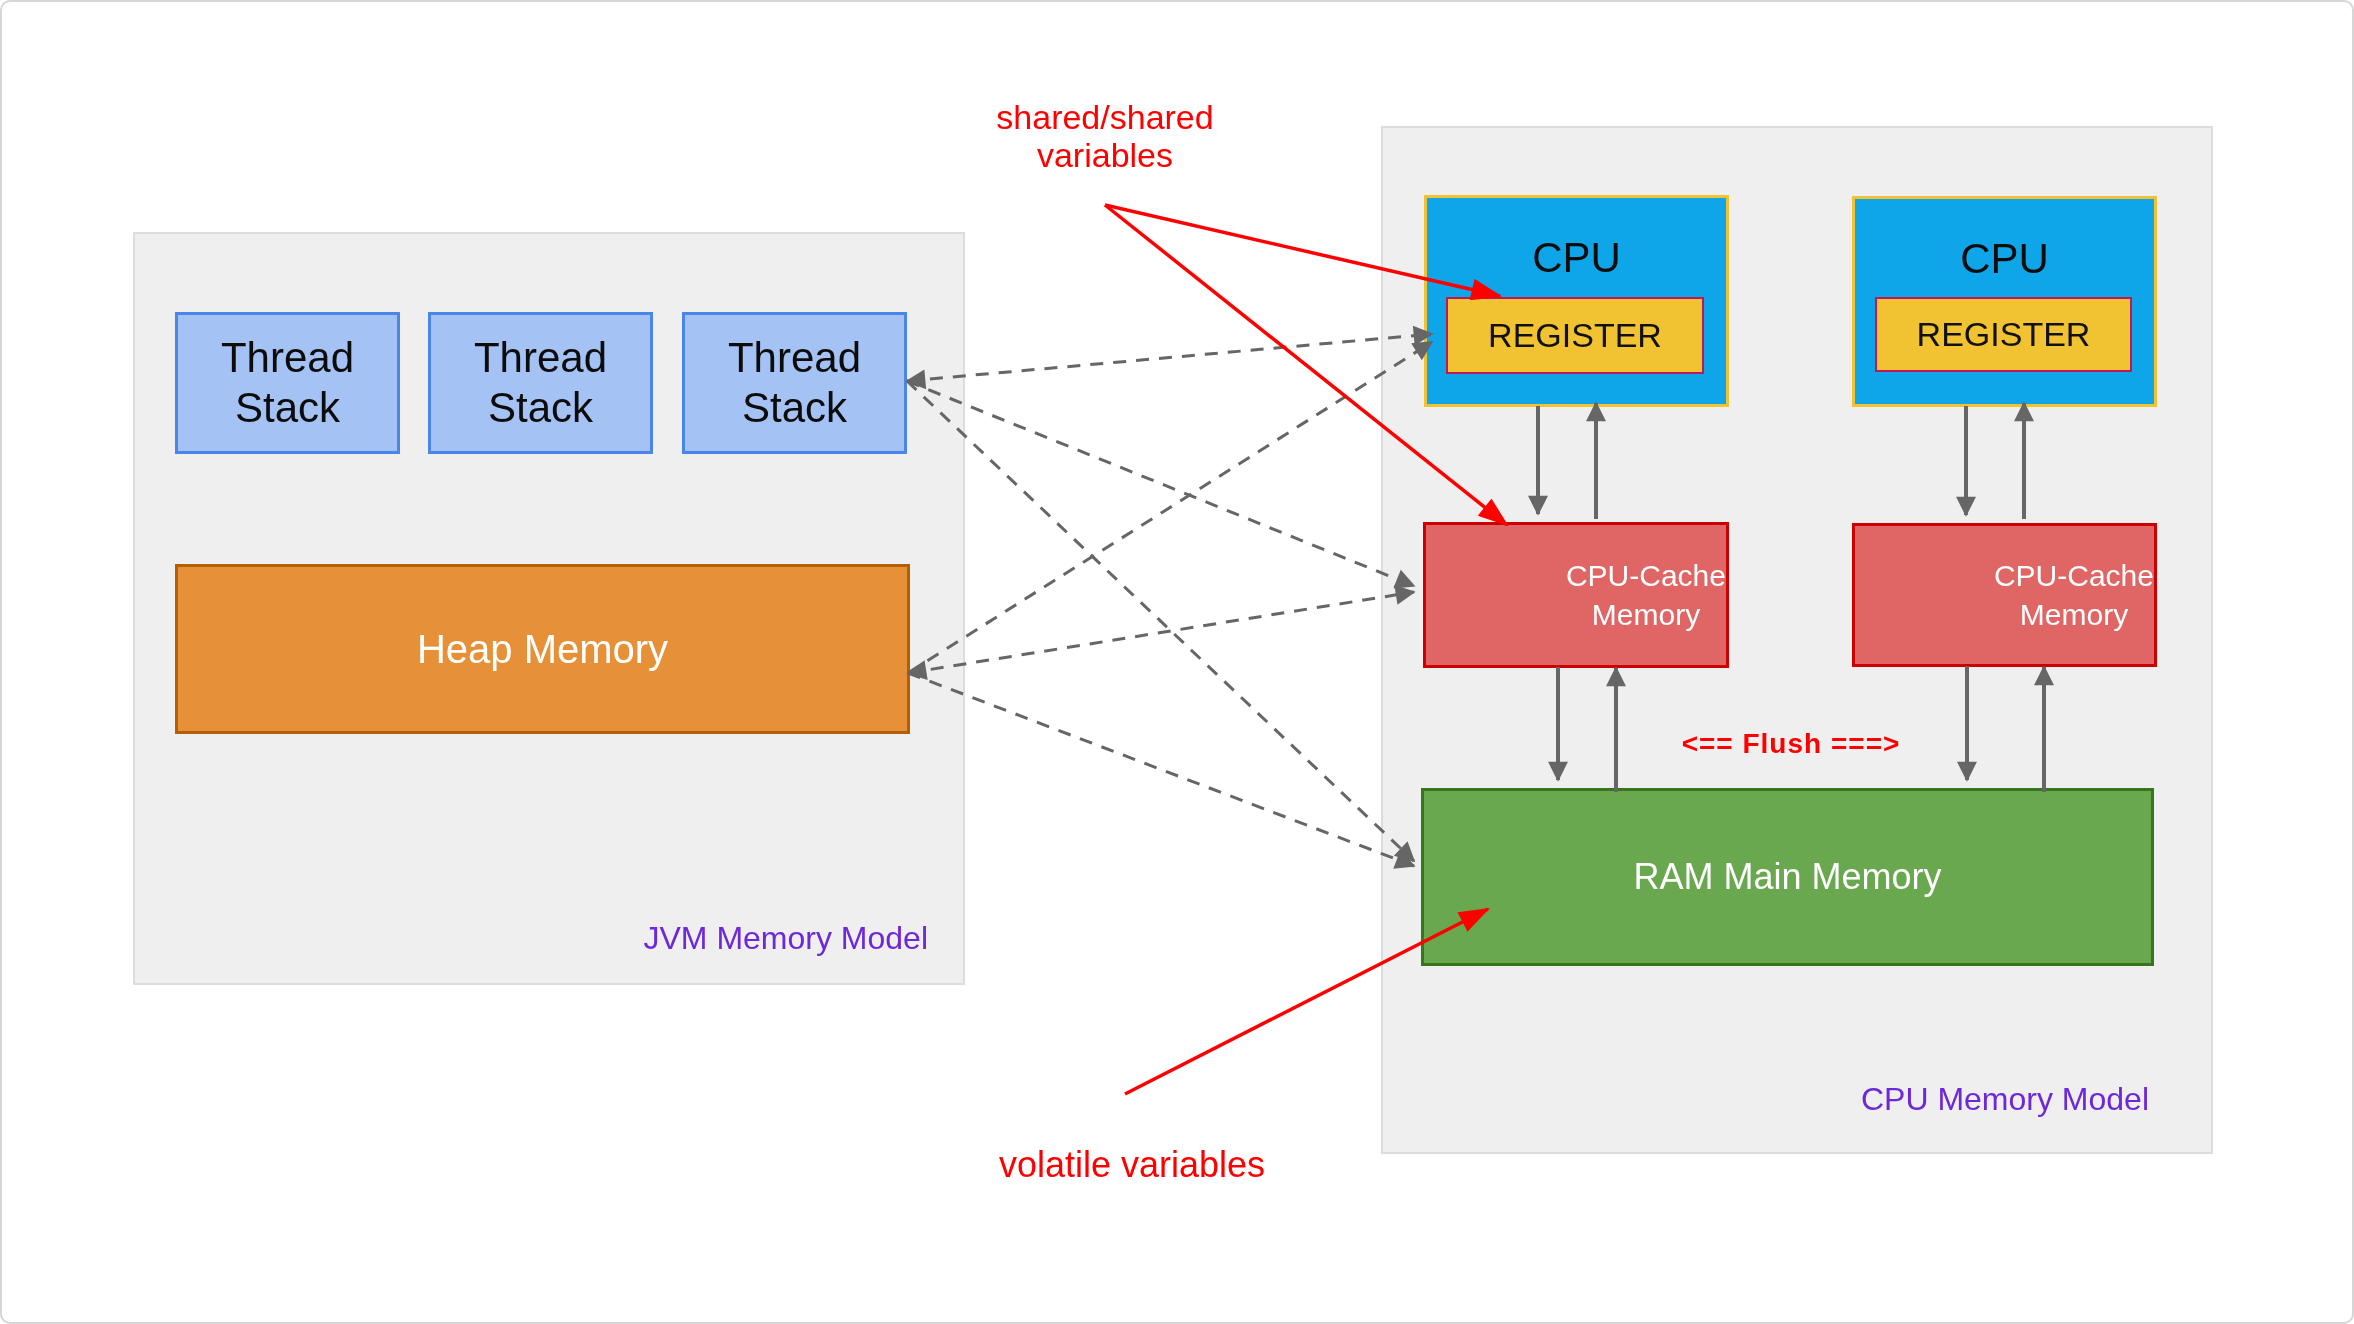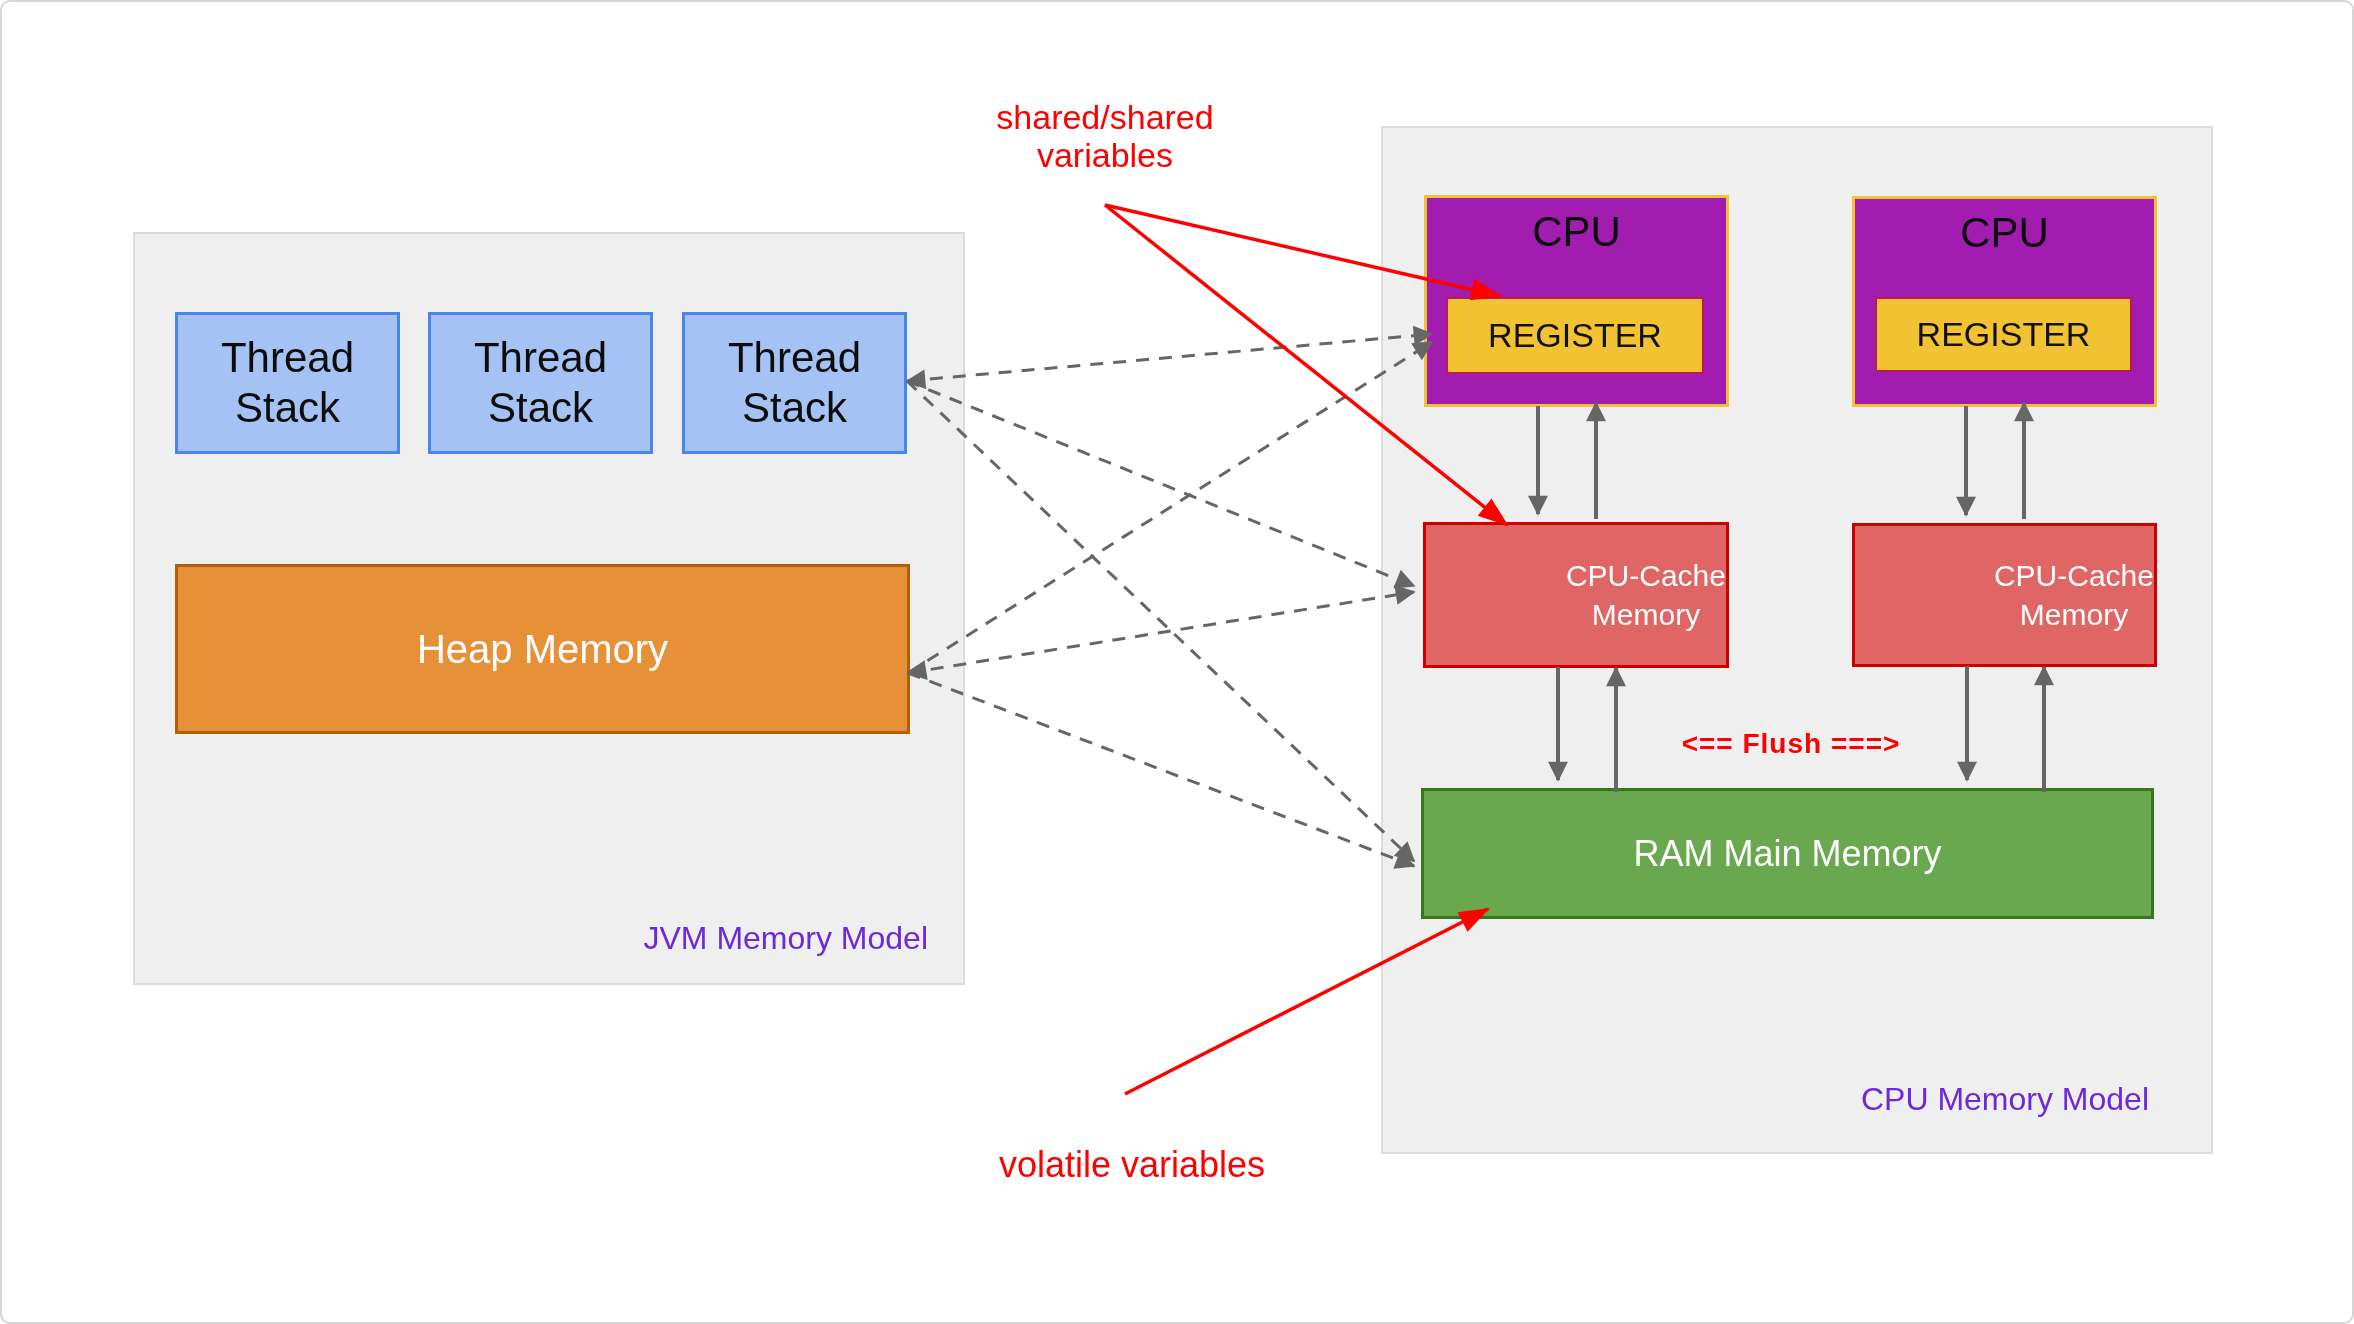--- a/index.html
+++ b/index.html
@@ -2,21 +2,21 @@
 <html><head>
 <meta charset="utf-8">
 <style>
   html,body{margin:0;padding:0;background:#ffffff;font-family:"Liberation Sans","DejaVu Sans",sans-serif;}
   #stage{position:relative;width:2354px;height:1324px;background:#ffffff;border:2px solid #d6d6d6;border-radius:10px;box-sizing:border-box;overflow:hidden;}
   .panel{position:absolute;background:#efefef;border:2px solid #dcdcdc;box-sizing:border-box;}
   .panel-label{position:absolute;font-size:32px;color:#6d28d9;white-space:nowrap;}
   .box{position:absolute;box-sizing:border-box;display:flex;align-items:center;justify-content:center;text-align:center;}
   .thread-stack{background:#a4c2f4;border:3px solid #4a86e8;color:#0c0c0c;font-size:42px;line-height:1.18;width:225px;height:142px;}
   .heap{background:#e69138;border:3px solid #b45f06;color:#ffffff;font-size:40px;}
-  .cpu{background:#a21caf;border:3px solid #f1c232;color:#0c0c0c;font-size:42px;align-items:flex-start;padding-top:10px;}
+  .cpu{background:#0ea5e9;border:3px solid #f1c232;color:#0c0c0c;font-size:42px;align-items:flex-start;padding-top:36px;}
   .register{position:absolute;background:#f1c232;border:2px solid #be185d;color:#111;font-size:34px;display:flex;align-items:center;justify-content:center;box-sizing:border-box;}
   .cache{background:#e06666;border:3px solid #cc0000;color:#ffffff;font-size:30px;line-height:1.3;white-space:pre-line;justify-content:flex-end;}
   .ram{background:#6aa84f;border:3px solid #38761d;color:#ffffff;font-size:36px;}
   .annotation{position:absolute;color:#ff0000;text-align:center;white-space:pre-line;}
   .ann-local{font-size:34px;line-height:1.12;width:320px;}
   .ann-volatile{font-size:36px;width:360px;}
   .ann-flush{font-size:28px;font-weight:bold;width:320px;letter-spacing:1px;}
   #connector-layer{position:absolute;left:0;top:0;width:2354px;height:1324px;pointer-events:none;}
 </style>
 </head>
@@ -54,21 +54,21 @@
       </div>
     </div>
     <div class="box cache" style="left:40px;top:394px;width:306px;height:146px;">
       <span>CPU-Cache
 Memory</span>
     </div>
     <div class="box cache" style="left:469px;top:395px;width:305px;height:144px;">
       <span>CPU-Cache
 Memory</span>
     </div>
-    <div class="box ram" style="left:38px;top:660px;width:733px;height:131px;">
+    <div class="box ram" style="left:38px;top:660px;width:733px;height:178px;">
       <span>RAM Main Memory</span>
     </div>
     <div class="panel-label" style="right:62px;bottom:34px;">CPU Memory Model</div>
   </div>
 
   <div class="annotation ann-local" style="left:943px;top:96px;">shared/shared
 variables</div>
   <div class="annotation ann-volatile" style="left:950px;top:1098px;margin-top:44px;">volatile variables</div>
   <div class="annotation ann-flush" style="left:1629px;top:726px;">&lt;== Flush ===&gt;</div>
 

